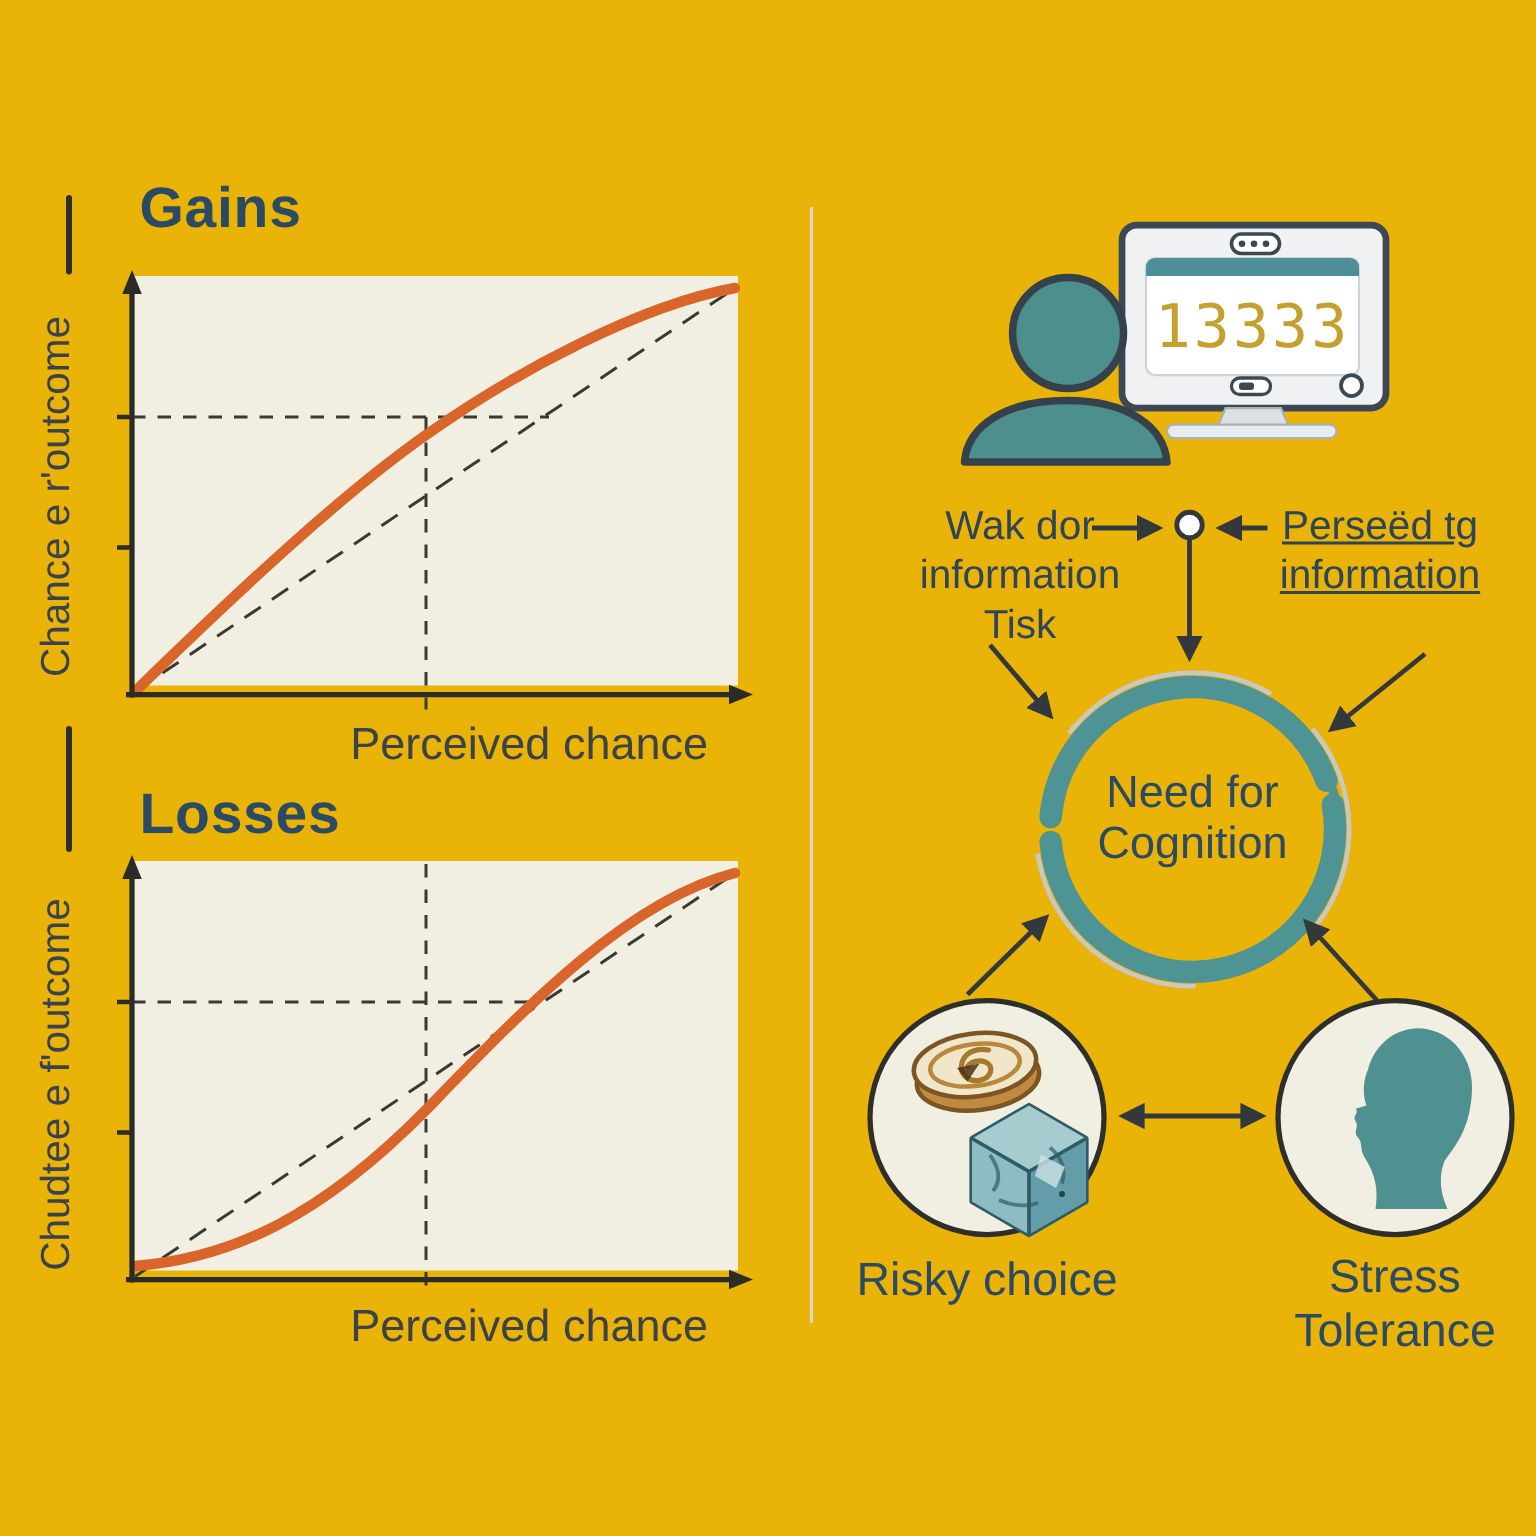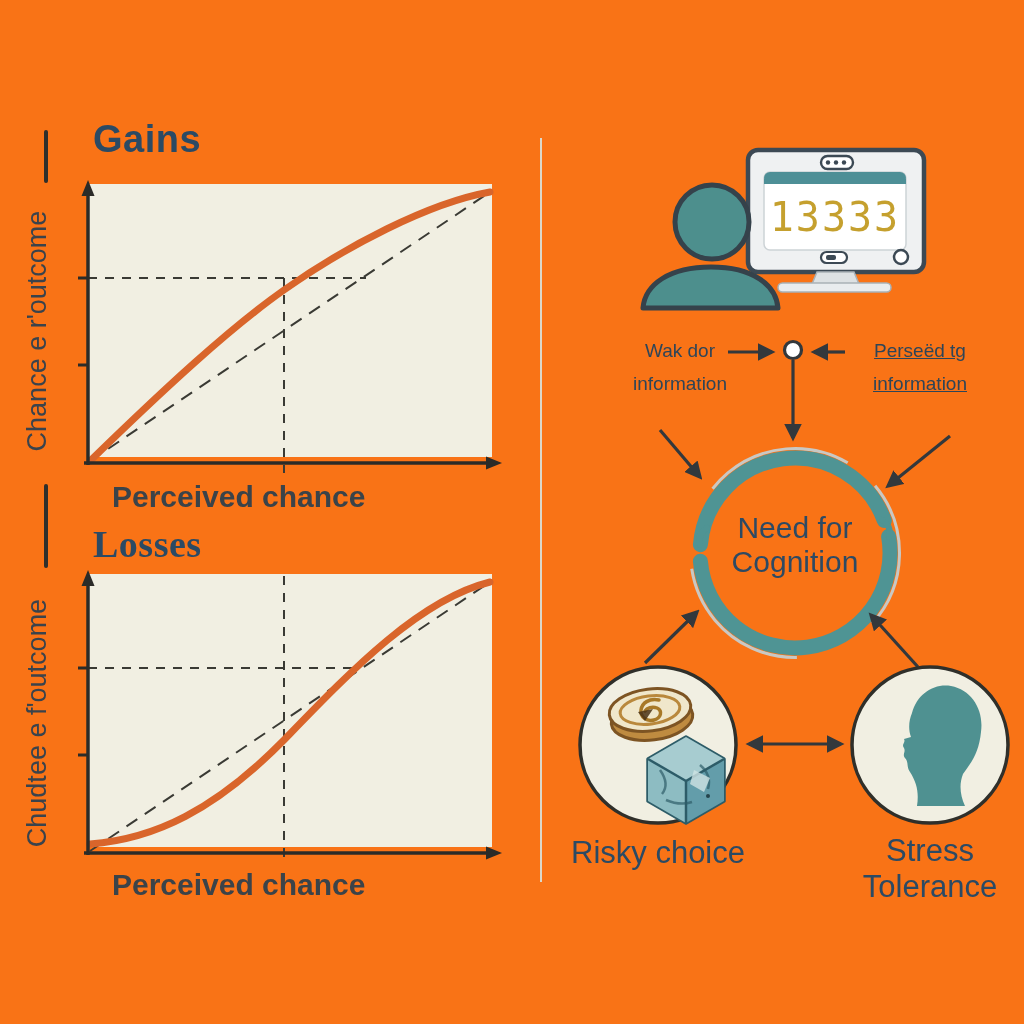--- a/index.html
+++ b/index.html
@@ -1,25 +1,25 @@
 <!DOCTYPE html>
 <html><head>
 <meta charset="utf-8">
 <style>
   html,body{margin:0;padding:0;background:#ffffff;}
-  .canvas{position:relative;width:1024px;height:1024px;background:#f97316;overflow:hidden;
+  .canvas{position:relative;width:1024px;height:1024px;background:#eab308;overflow:hidden;
           font-family:"Liberation Sans",sans-serif;}
   .abs{position:absolute;}
   .chart-title{font-size:38px;font-weight:600;color:#2b4a64;letter-spacing:.5px;}
   .ylabel{width:320px;height:32px;text-align:center;transform:rotate(-90deg);
           font-size:27px;font-weight:500;color:#3a434c;white-space:nowrap;}
-  .xlabel{width:360px;text-align:left;font-size:30px;font-weight:700;color:#3b4349;}
+  .xlabel{width:360px;text-align:right;font-size:30px;font-weight:400;color:#3b4349;}
   .vdash{width:4px;background:#2f2f2b;border-radius:2px;}
   .divider{width:2px;background:#dbd8cb;}
-  .factor{width:180px;text-align:center;font-size:19px;line-height:33px;
+  .factor{width:180px;text-align:center;font-size:27px;line-height:33px;
           font-weight:500;color:#2e4558;}
   svg text{font-family:"Liberation Sans",sans-serif;}
   svg text.mono{font-family:"DejaVu Sans Mono",monospace;}
 </style>
 </head>
 <body>
 
 <div class="canvas">
 
   <div class="abs vdash" style="left:44px;top:130px;height:53px;"></div>
@@ -39,21 +39,21 @@
       <line x1="24" y1="293" x2="432" y2="293"></line>
       <line x1="18" y1="108" x2="28" y2="108" stroke-width="3"></line>
       <line x1="18" y1="195" x2="28" y2="195" stroke-width="3"></line>
     </g>
     <polygon points="28,10 21.5,26 34.5,26" fill="#2b2b28"></polygon>
     <polygon points="442,293 426,286.5 426,299.5" fill="#2b2b28"></polygon>
   </svg>
   <div class="abs xlabel" style="left:112px;top:480px;">Perceived chance</div>
 
   <div class="abs vdash" style="left:44px;top:484px;height:84px;"></div>
-  <div class="abs chart-title" style="left:93px;top:522px;font-family:Liberation Serif, serif;">Losses</div>
+  <div class="abs chart-title" style="left:93px;top:522px;">Losses</div>
   <div class="abs ylabel" style="left:-122px;top:707px;">Chudtee e f'outcome</div>
 
   <svg class="abs" style="left:60px;top:560px;" width="450" height="310" viewBox="0 0 450 310">
     <rect x="28" y="14" width="404" height="273" fill="#f1efe2"></rect>
     <g stroke="#3a3a34" stroke-width="2" fill="none">
       <path d="M 30 291 L 430 22" stroke-dasharray="13 9"></path>
       <path d="M 28 108 H 300" stroke-dasharray="9 8"></path>
       <path d="M 224 16 V 305" stroke-dasharray="9 8"></path>
     </g>
     <path d="M 30 284 C 95 279 155 250 224 180 C 288 114 358 40 430 22" fill="none" stroke="#d9652b" stroke-width="7" stroke-linecap="round"></path>
@@ -166,19 +166,20 @@
                C 979 753 971 763 963 774
                C 959 784 960 795 965 806 Z" fill="#4f9191"></path>
     </g>
     <text x="930" y="861" text-anchor="middle" font-size="31" font-weight="500" fill="#2b4a64">Stress</text>
     <text x="930" y="897" text-anchor="middle" font-size="31" font-weight="500" fill="#2b4a64">Tolerance</text>
   </svg>
 
   <div class="abs factor" style="left:590px;top:334px;">
     <div>Wak dor</div>
     <div>information</div>
+    <div>Tisk</div>
   </div>
   <div class="abs factor" style="left:830px;top:334px;text-decoration:underline;">
     <div>Perseëd tg</div>
     <div>information</div>
   </div>
 
 </div>
 
 </body></html>

